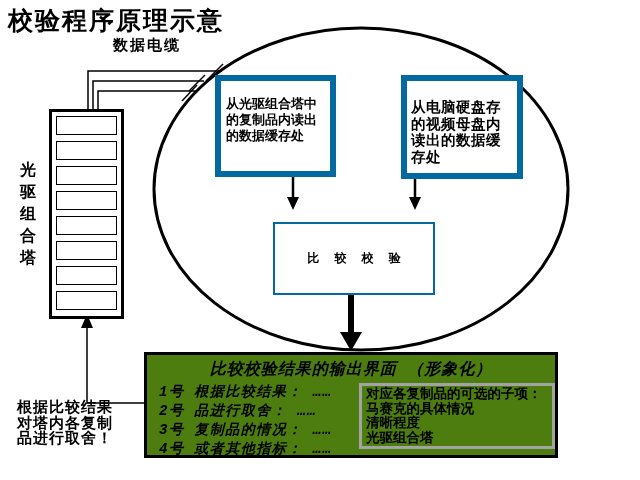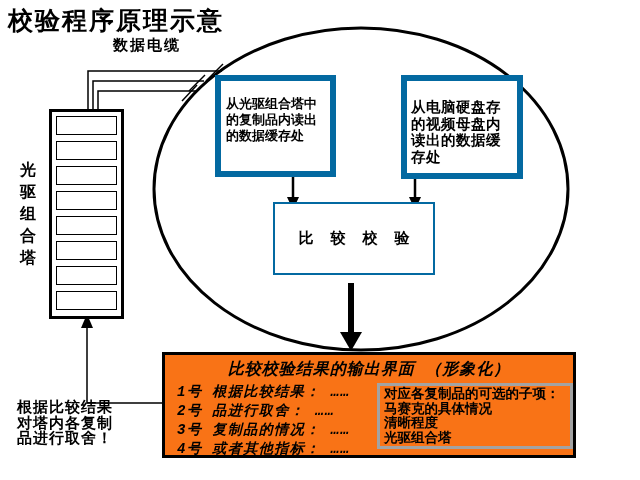--- a/index.html
+++ b/index.html
@@ -29,26 +29,26 @@
   .box{background:#fff;border:6px solid #0369a1;font-weight:bold;}
   .buffer-left{
     left:215px;top:75px;width:101px;height:74px;padding:16px 3px 0 5px;
     font-size:13px;line-height:16px;
   }
   .buffer-right{
     left:401px;top:75px;width:104px;height:73px;padding:19px 2px 0 4px;
     font-size:14.5px;line-height:16.5px;letter-spacing:0.5px;
   }
   .compare-box{
-    left:273px;top:202px;width:158px;height:69px;border-width:2px;
+    left:273px;top:222px;width:158px;height:69px;border-width:2px;
     display:flex;align-items:center;justify-content:center;
-    font-size:15px;letter-spacing:4px;text-indent:4px;
+    font-size:12px;letter-spacing:4px;text-indent:4px;
   }
   .output-panel{
-    left:162px;top:352px;width:408px;height:100px;border:3px solid #000;background:#f97316;
+    left:144px;top:352px;width:408px;height:100px;border:3px solid #000;background:#4d7c0f;
   }
   .output-title{
     position:absolute;left:0;top:4px;width:100%;text-align:center;
     font-size:16px;font-weight:bold;font-style:italic;letter-spacing:1px;white-space:nowrap;
   }
   .copy-list{position:absolute;left:12px;top:28px;}
   .copy-item{
     font-size:14px;font-weight:bold;font-style:italic;letter-spacing:1.5px;
     line-height:19px;white-space:nowrap;
   }

